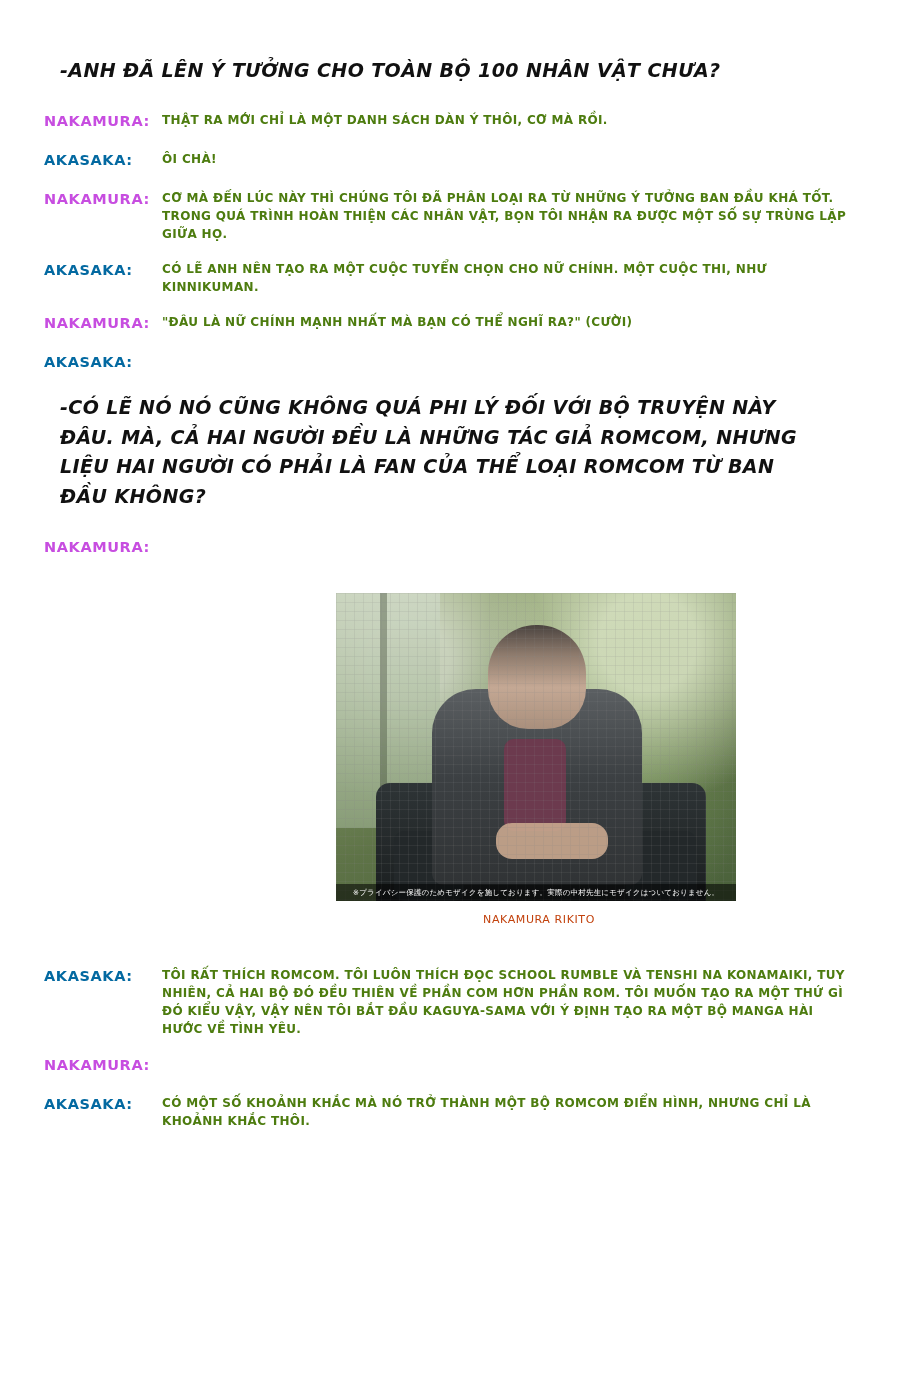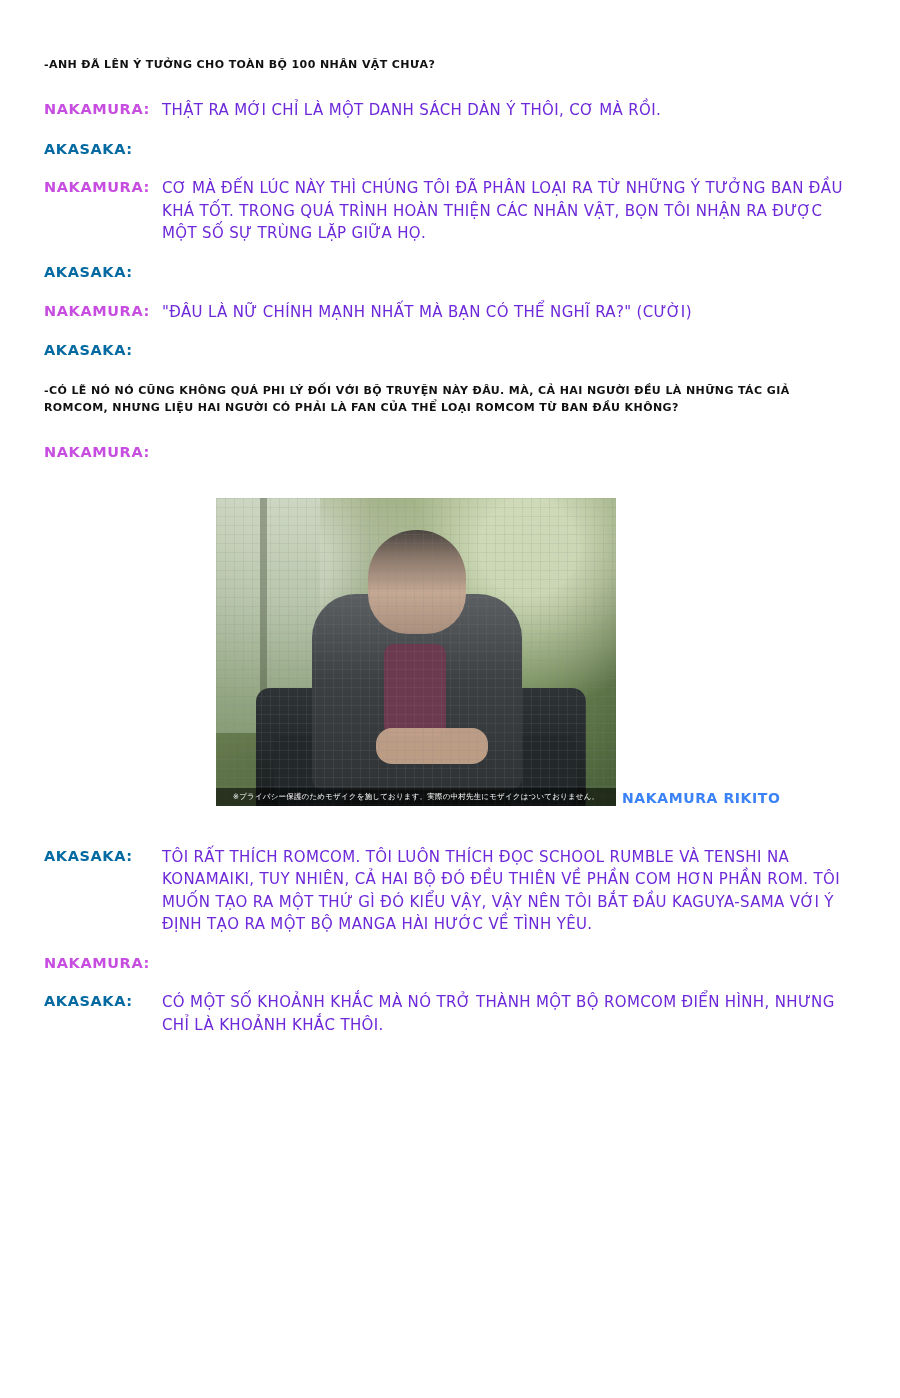--- a/index.html
+++ b/index.html
@@ -14,28 +14,29 @@
     color: #1a1a1a;
   }
   .page {
     position: relative;
     width: 900px;
     min-height: 1398px;
     box-sizing: border-box;
     padding: 56px 44px 30px 44px;
   }
   .q-line {
-    font-size: 11px;
+    font-size: 19px;
     letter-spacing: 0.4px;
     line-height: 1.55;
     font-weight: 600;
     text-transform: uppercase;
     color: #111;
-    margin: 0 0 22px 0;
+    margin: 0 0 22px 16px;
     max-width: 760px;
+    font-style: italic;
   }
   .q-block {
     margin: 26px 0 20px 0;
   }
   .qa {
     display: flex;
     align-items: flex-start;
     margin: 0 0 17px 0;
   }
   .spk {
@@ -45,32 +46,33 @@
     font-weight: 600;
     letter-spacing: 0.6px;
     text-transform: uppercase;
     line-height: 1.5;
     white-space: nowrap;
   }
   .spk-nakamura { color: #c74de0; }
   .spk-akasaka { color: #0369a1; }
   .utt {
     flex: 1 1 auto;
-    font-size: 15px;
+    font-size: 12px;
     letter-spacing: 0.35px;
     line-height: 1.5;
     text-transform: uppercase;
-    color: #6d28d9;
+    color: #4d7c0f;
     max-width: 690px;
+    font-weight: bold;
   }
   .figure {
     margin: 34px 0 12px 0;
     display: flex;
-    flex-direction: row;
-    align-items: flex-end;
+    flex-direction: column;
+    align-items: center;
     padding-left: 172px;
   }
   .photo {
     position: relative;
     width: 400px;
     height: 308px;
     overflow: hidden;
     background: #6f7f5a;
   }
   .photo .bg {
@@ -165,54 +167,55 @@
     background: rgba(0,0,0,0.55);
     color: #ffffff;
     font-size: 7.5px;
     line-height: 1.5;
     padding: 3px 6px;
     text-align: center;
     letter-spacing: 0.2px;
   }
   .fig-caption {
     margin-top: 12px;
-    font-size: 14px;
+    font-size: 11px;
     letter-spacing: 0.6px;
     text-transform: uppercase;
-    color: #3b82f6;
+    color: #c2410c;
     padding-left: 6px;
-    font-weight: bold;
   }
   .after-figure { margin-top: 40px; }
 </style>
 </head>
 <body>
 
 <div class="page">
 
   <p class="q-line">-ANH ĐÃ LÊN Ý TƯỞNG CHO TOÀN BỘ 100 NHÂN VẬT CHƯA?</p>
 
   <div class="q-block">
 
     <div class="qa">
       <div class="spk spk-nakamura">NAKAMURA:</div>
       <div class="utt">THẬT RA MỚI CHỈ LÀ MỘT DANH SÁCH DÀN Ý THÔI, CƠ MÀ RỒI.</div>
     </div>
 
     <div class="qa">
       <div class="spk spk-akasaka">AKASAKA:</div>
+      <div class="utt">ÔI CHÀ!</div>
     </div>
 
     <div class="qa">
       <div class="spk spk-nakamura">NAKAMURA:</div>
       <div class="utt">CƠ MÀ ĐẾN LÚC NÀY THÌ CHÚNG TÔI ĐÃ PHÂN LOẠI RA TỪ NHỮNG Ý TƯỞNG BAN ĐẦU KHÁ TỐT. TRONG QUÁ TRÌNH HOÀN THIỆN CÁC NHÂN VẬT, BỌN TÔI NHẬN RA ĐƯỢC MỘT SỐ SỰ TRÙNG LẶP GIỮA HỌ.</div>
     </div>
 
     <div class="qa">
       <div class="spk spk-akasaka">AKASAKA:</div>
+      <div class="utt">CÓ LẼ ANH NÊN TẠO RA MỘT CUỘC TUYỂN CHỌN CHO NỮ CHÍNH. MỘT CUỘC THI, NHƯ KINNIKUMAN.</div>
     </div>
 
     <div class="qa">
       <div class="spk spk-nakamura">NAKAMURA:</div>
       <div class="utt">"ĐÂU LÀ NỮ CHÍNH MẠNH NHẤT MÀ BẠN CÓ THỂ NGHĨ RA?" (CƯỜI)</div>
     </div>
 
     <div class="qa">
       <div class="spk spk-akasaka">AKASAKA:</div>
     </div>

